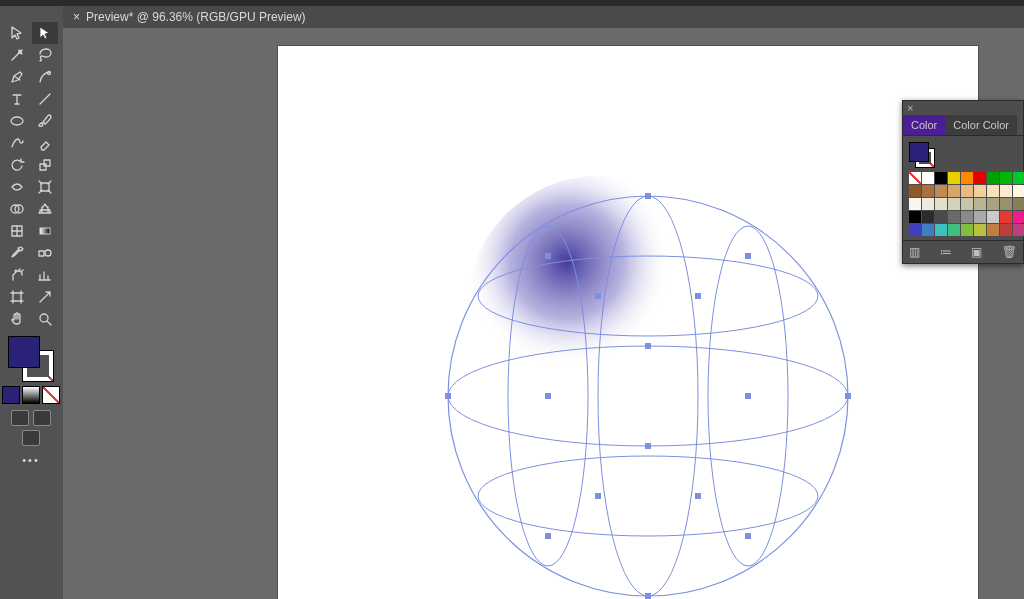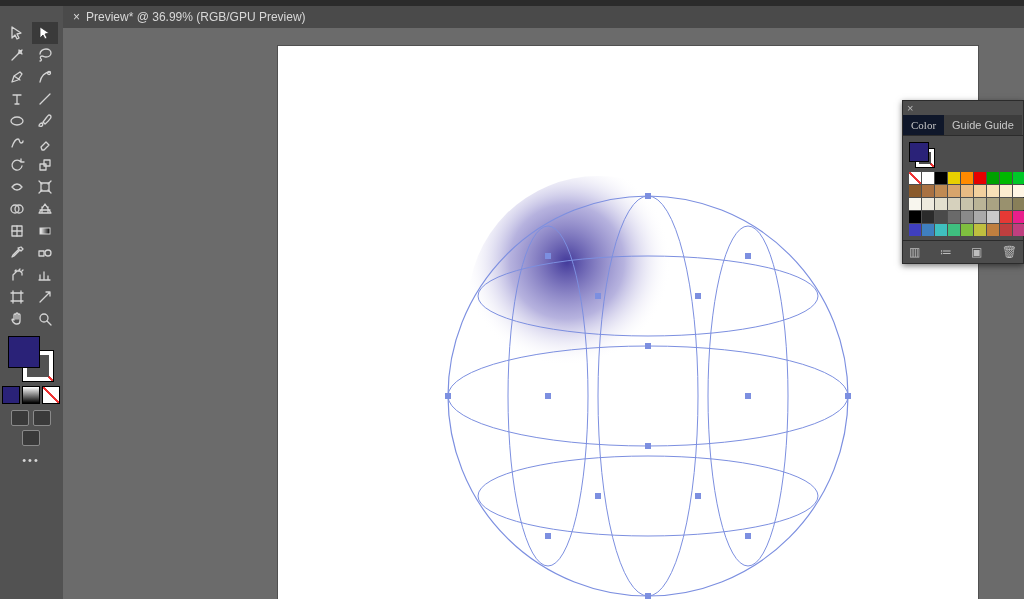--- a/index.html
+++ b/index.html
@@ -32,41 +32,41 @@
   .mini-swatches .none{background:#fff;position:relative;}
   .mini-swatches .none::after{content:"";position:absolute;left:0;top:0;right:0;bottom:0;background:linear-gradient(to top right,transparent 45%,#e33 45%,#e33 55%,transparent 55%);}
   .screen-modes{margin-top:6px;display:flex;gap:4px;}
   .screen-modes div{width:16px;height:14px;background:#3a3a3a;border:1px solid #8a8a8a;border-radius:2px;}
   .tools .dots{margin-top:8px;color:#d8d8d8;letter-spacing:2px;}
   
   .panel{position:absolute;right:0;top:100px;width:120px;background:#4d4d4d;border:1px solid #2b2b2b;box-shadow:0 2px 6px rgba(0,0,0,.5);font-size:11px;}
   .panel .closebar{height:14px;display:flex;align-items:center;padding:0 4px;color:#bbb;}
   .panel .tabs{display:flex;border-bottom:1px solid #2b2b2b;}
   .panel .ptab{padding:4px 8px;color:#c8c8c8;background:#3d3d3d;cursor:pointer;font-size:11px;}
-  .panel .ptab.active{background:#0f172a;font-family:Liberation Serif, serif;}
+  .panel .ptab.active{background:#4c1d95;}
   .panel .swatch-pair{padding:6px 6px 4px 6px;}
   .panel .swatch-pair .pair{position:relative;width:26px;height:26px;}
   .panel .swatch-pair .pair .f{position:absolute;left:0;top:0;width:18px;height:18px;background:#2a2278;border:1px solid #000;}
   .panel .swatch-pair .pair .s{position:absolute;right:0;bottom:0;width:18px;height:18px;background:#fff;border:1px solid #000;}
   .panel .swatch-pair .pair .s::after{content:"";position:absolute;inset:3px;background:#4d4d4d;}
   .panel .swatch-pair .pair .s::before{content:"";position:absolute;inset:0;background:linear-gradient(to top right,transparent 46%,#e33 46%,#e33 54%,transparent 54%);}
   .swatch-grid{display:grid;grid-template-columns:repeat(9,12px);grid-auto-rows:12px;gap:1px;padding:0 6px 4px 6px;}
   .swatch-grid div{width:12px;height:12px;}
   .panel .footer{display:flex;justify-content:space-between;align-items:center;padding:4px 6px;border-top:1px solid #2b2b2b;}
   .panel .footer span{color:#bdbdbd;font-size:12px;cursor:pointer;}
 </style>
 </head>
 <body>
 
 <div class="menubar"></div>
 
 <div class="tabbar">
   <div class="tab">
     <span class="x">×</span>
-    <span><span>Preview* @ </span><span>36.99%</span> <span>(RGB/GPU Preview)</span></span>
+    <span><span>Preview* @ </span><span>96.36%</span> <span>(RGB/GPU Preview)</span></span>
   </div>
 </div>
 
 <div class="stage">
   <div class="canvas">
     <svg class="sphere" width="700" height="560" viewBox="0 0 700 560">
       <defs>
         <radialGradient id="rg" cx="38%" cy="33%" r="40%">
           <stop offset="0%" stop-color="#433a9a"></stop>
           <stop offset="55%" stop-color="#7b74c4" stop-opacity=".55"></stop>
@@ -286,21 +286,21 @@
   </div>
   <div class="dots">•••</div>
 </div>
 
 <div class="panel">
   <div class="closebar">
     <span>×</span>
   </div>
   <div class="tabs">
     <div class="ptab active">Color</div>
-    <div class="ptab">Guide Guide</div>
+    <div class="ptab">Color Color</div>
   </div>
   <div class="swatch-pair">
     <div class="pair">
       <div class="s"></div>
       <div class="f"></div>
     </div>
   </div>
   <div class="swatch-grid" id="swatchgrid">
       <div style="background: linear-gradient(to right top, transparent 44%, rgb(238, 51, 51) 44%, rgb(238, 51, 51) 56%, transparent 56%) rgb(255, 255, 255);"></div>
       <div style="background: rgb(255, 255, 255);"></div>

